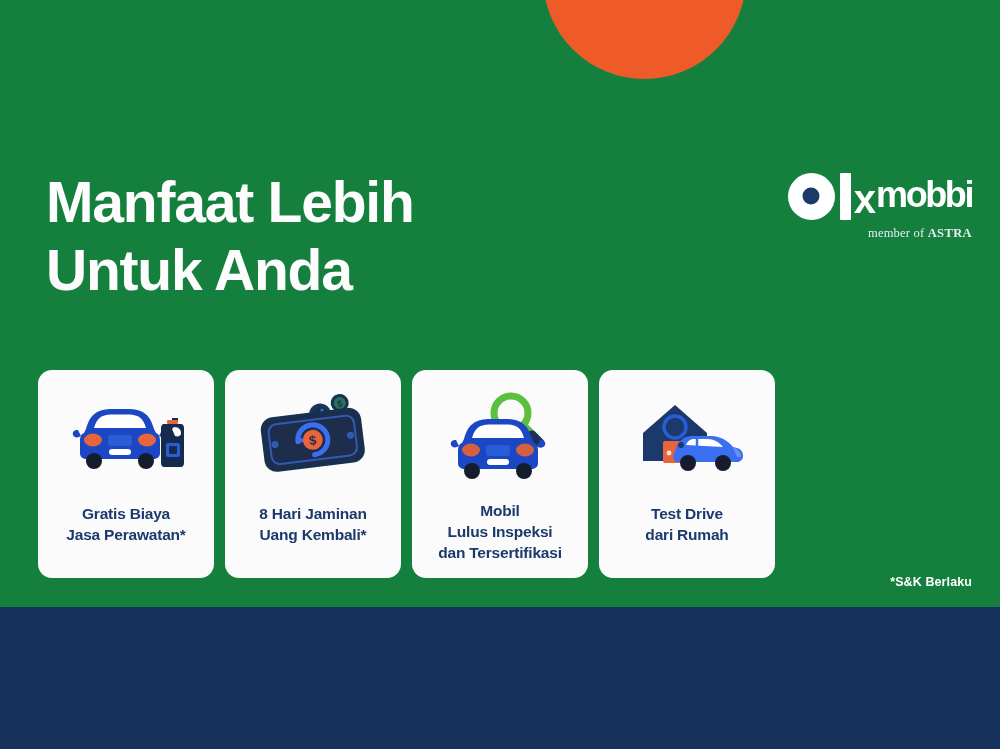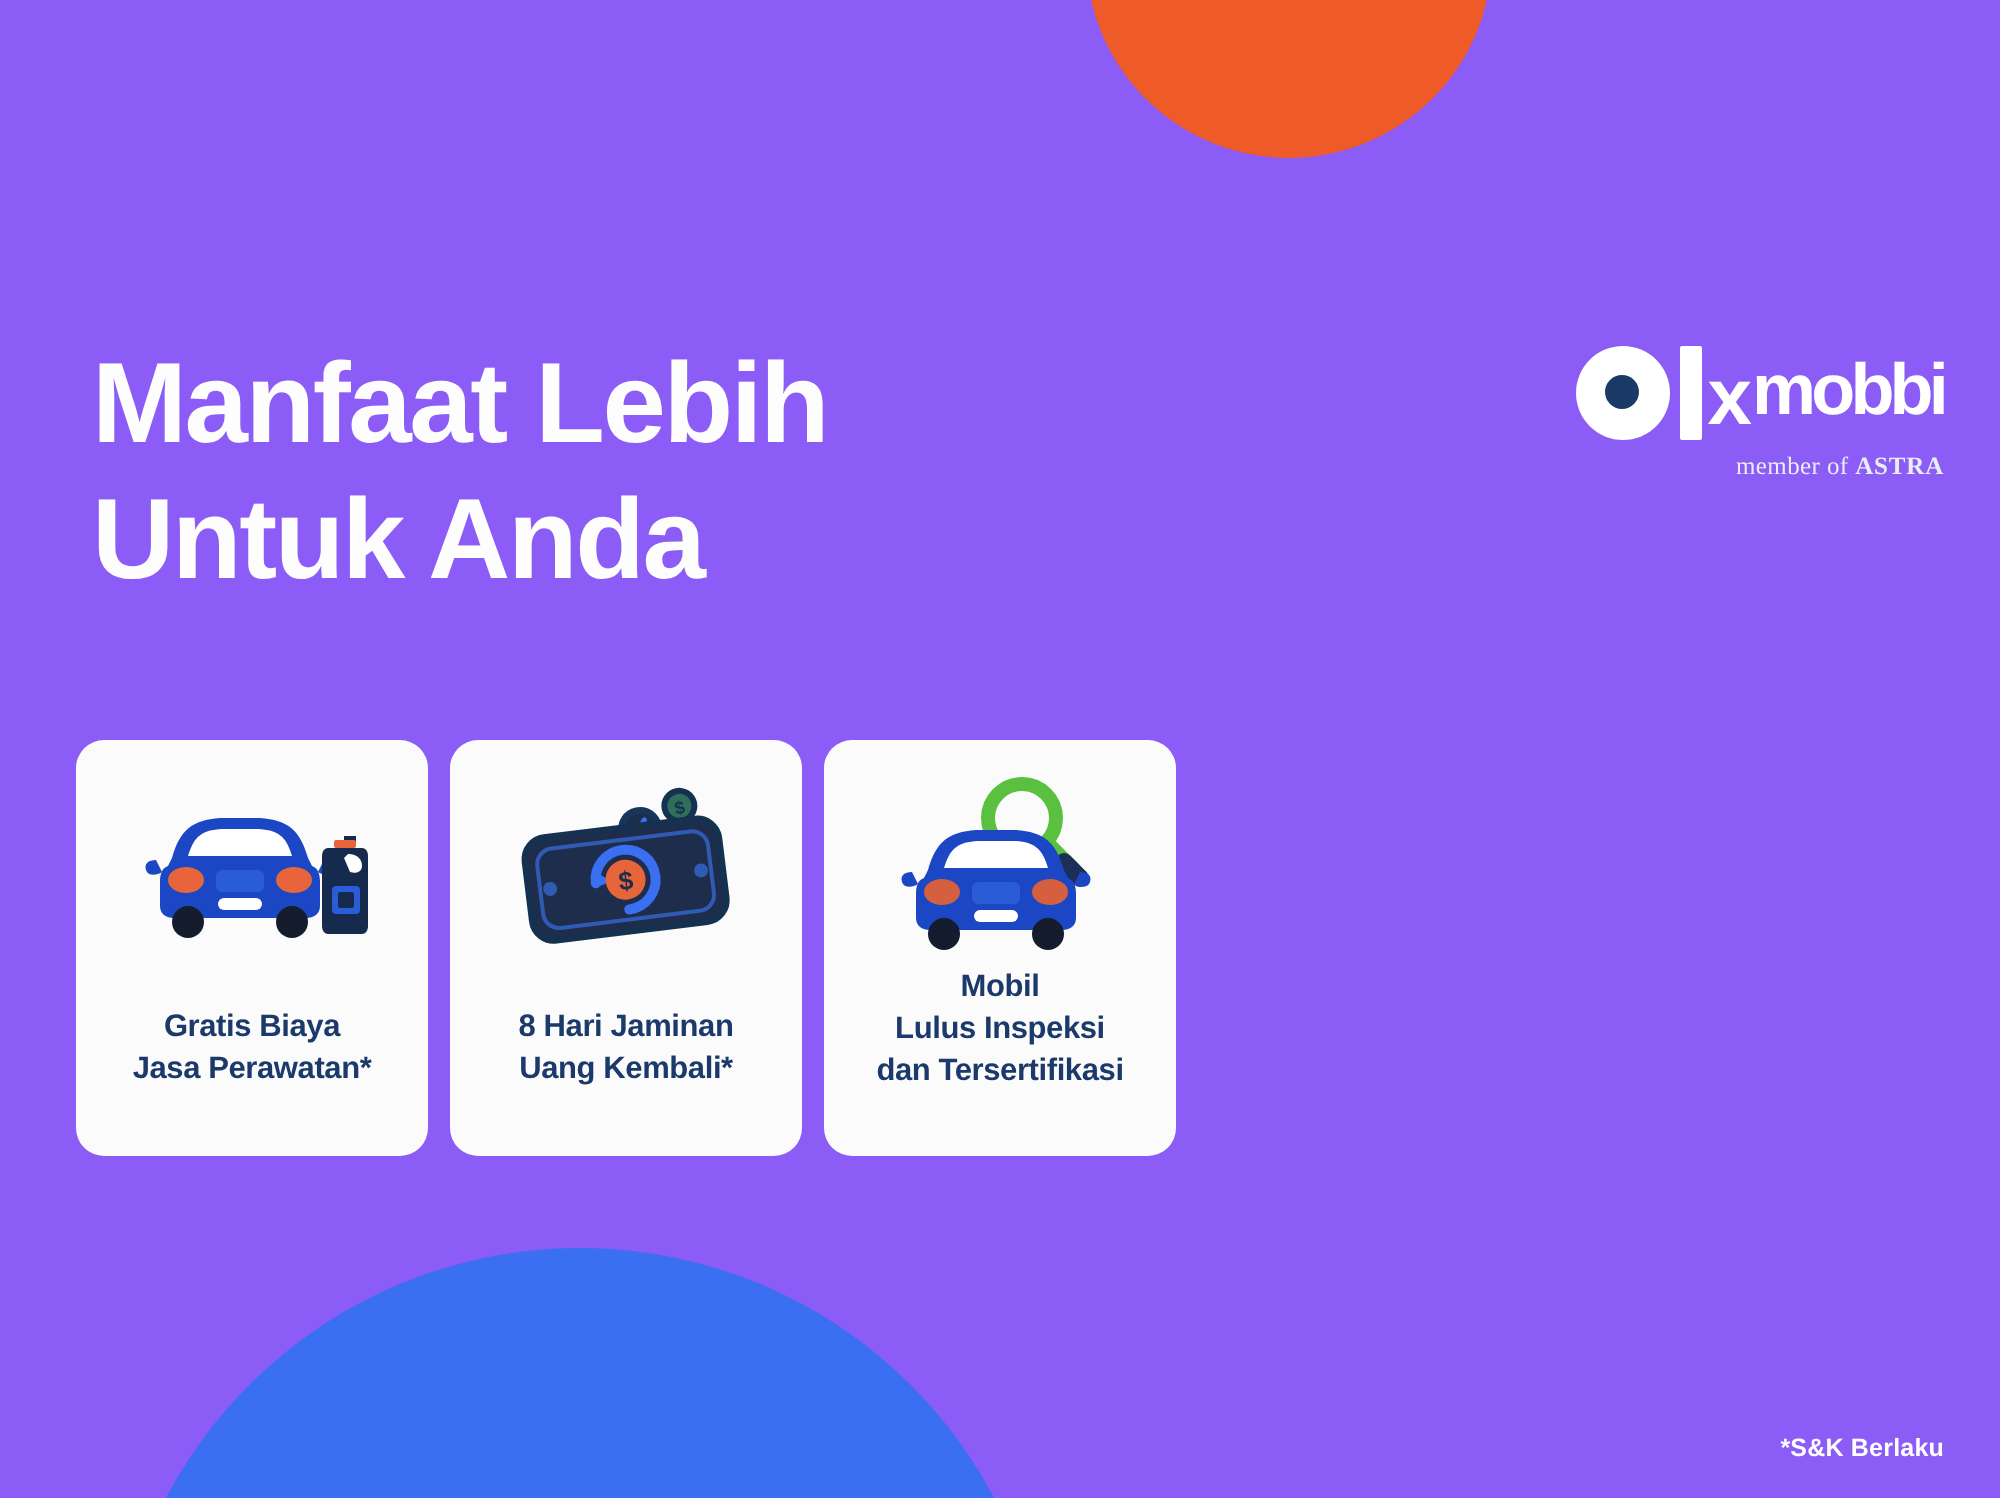--- a/index.html
+++ b/index.html
@@ -7,22 +7,22 @@
     margin: 0;
     padding: 0;
     background: #16305c;
   }
   body {
     font-family: "Liberation Sans", sans-serif;
   }
   .stage {
     position: relative;
     width: 1000px;
-    height: 749px;
-    background: #8b5cf6;
+    height: 607px;
+    background: #15803d;
     overflow: hidden;
   }
   
   .deco-circle-orange {
     position: absolute;
     left: 543px;
     top: -124px;
     width: 203px;
     height: 203px;
     border-radius: 50%;
@@ -145,21 +145,21 @@
     color: #1b3a6b;
     font-size: 15.5px;
     font-weight: 700;
     line-height: 1.35;
     text-align: center;
     white-space: pre-line;
     letter-spacing: -0.2px;
     margin-top: auto;
     margin-bottom: 18px;
   }
-  .card-4 .card-label { margin-bottom: 17px; }
+  .card-4 .card-label { margin-bottom: 0; }
   
   .footnote {
     position: absolute;
     right: 28px;
     bottom: 18px;
     color: #ffffff;
     font-size: 12.5px;
     font-weight: 700;
     letter-spacing: 0.1px;
   }
@@ -264,18 +264,39 @@
           <path d="M92 49 C96 49 98 51 97 54 C96 57 92 57 89 55 Z" fill="#1b46c4"></path>
           <circle cx="24" cy="80" r="8" fill="#141c2e"></circle>
           <circle cx="76" cy="80" r="8" fill="#141c2e"></circle>
         </svg>
       </div>
       <div class="card-label">Mobil
 Lulus Inspeksi
 dan Tersertifikasi</div>
     </div>
 
+    <div class="card card-5">
+      <div class="card-icon">
+        <svg width="116" height="80" viewBox="0 0 116 80" aria-hidden="true">
+
+          <path d="M14 36 L46 8 L78 36 L78 64 L14 64 Z" fill="#1b3a6b"></path>
+          <circle cx="46" cy="30" r="11" fill="none" stroke="#2a5cd8" stroke-width="3.5"></circle>
+          <rect x="34" y="44" width="25" height="22" rx="2" fill="#e8643a"></rect>
+          <circle cx="40" cy="56" r="2.4" fill="#fbe3d8"></circle>
+
+          <path d="M46 54 C49 44 54 40 62 39 L82 39 C92 39 99 44 104 50 L108 51 C112 52 114 55 114 59 C114 63 111 65 107 65 L50 65 C46 65 44 63 44 59 Z" fill="#3a6ff2"></path>
+          <path d="M57 48 C59 43 62 42 66 42 L78 42 C85 42 90 45 94 50 Z" fill="#ffffff"></path>
+          <path d="M68 42 L68 50" stroke="#3a6ff2" stroke-width="2.5"></path>
+          <path d="M104 50 C108 52 112 55 112 60 L108 60 Z" fill="#6f8ff5"></path>
+          <circle cx="52" cy="48" r="3" fill="#1b3a6b"></circle>
+          <circle cx="59" cy="66" r="8" fill="#141c2e"></circle>
+          <circle cx="94" cy="66" r="8" fill="#141c2e"></circle>
+        </svg>
+      </div>
+      <div class="card-label">Test Drive
+dari Rumah</div>
+    </div>
 
   </div>
 
   <div class="footnote">*S&amp;K Berlaku</div>
 
 </div>
 
 </body></html>

